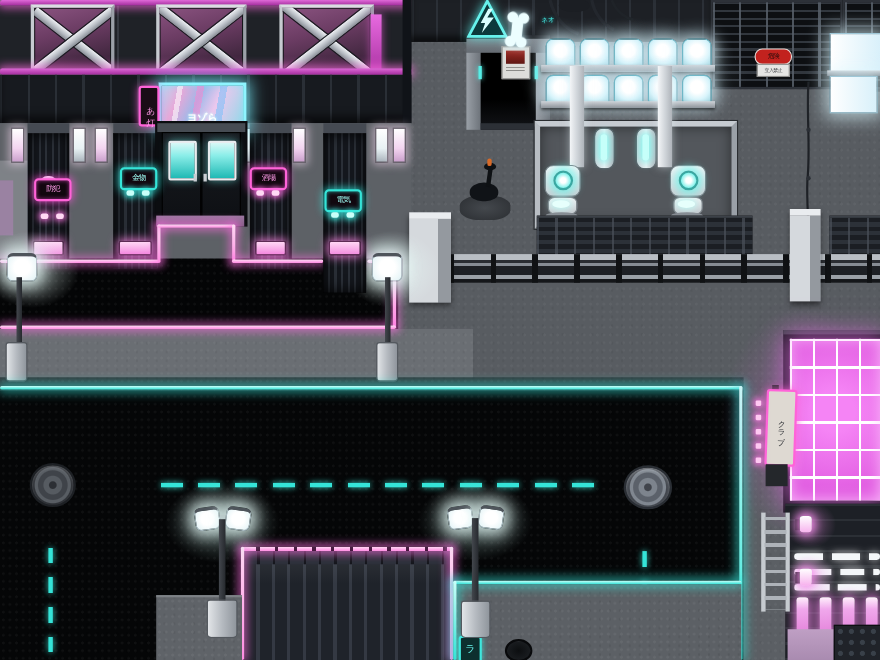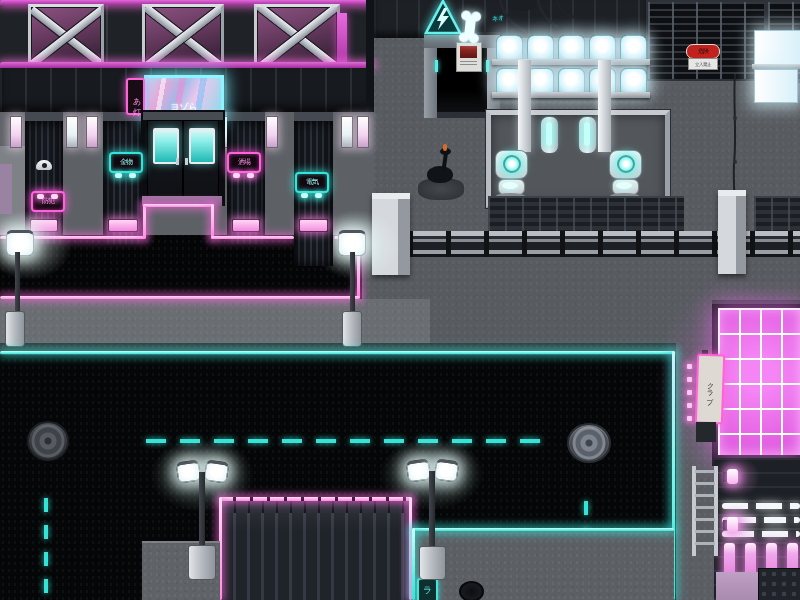--- a/index.html
+++ b/index.html
@@ -144,39 +144,39 @@
         <div class="sstrip"></div>
       </div>
   </div>
   <div class="abs shutter" style="left:294px;top:112px;width:39px;height:145px;z-index:3">
       <div class="sstrip"></div>
     </div>
 
   <div class="abs" style="left:132px;top:64px;width:100px;height:62px;background:radial-gradient(closest-side,rgba(120,240,255,.3),transparent);border-radius:50%"></div>
   <div class="abs" style="left:144px;top:75px;width:74px;height:40px;border:3px solid #8ef4ff;box-shadow:0 0 14px 3px rgba(120,240,255,.8),inset 0 0 6px rgba(120,240,255,.6);background:linear-gradient(115deg,#b8d9f2 0%,#e8a8d8 22%,#9fb8e8 42%,#ecc8ee 62%,#8fd8e8 100%);overflow:hidden">
     <div class="abs" style="left:0;top:0;width:74px;height:40px;background:linear-gradient(100deg,transparent 0 18%,rgba(255,255,255,.55) 18% 24%,transparent 24% 40%,rgba(240,140,210,.6) 40% 48%,transparent 48% 66%,rgba(110,190,250,.5) 66% 74%,transparent 74%)"></div>
-    <div class="abs" style="left:0;right:0;bottom:4px;text-align:center;font-size:9px;font-weight:normal;color:#fff;text-shadow:0 0 3px #9ff,0 0 2px #fff">ヨゾら</div>
+    <div class="abs" style="left:0;right:0;bottom:4px;text-align:center;font-size:9px;font-weight:bold;color:#fff;text-shadow:0 0 3px #9ff,0 0 2px #fff">ヨゾら</div>
   </div>
   <div class="abs" style="left:126px;top:78px;width:15px;height:33px;border:2px solid var(--neon-pink);border-radius:3px;background:#1a0c16;box-shadow:0 0 8px rgba(255,90,220,.8);display:flex;align-items:center;justify-content:center">
     <span class="vtext" style="font-size:8px;color:#ff9be8">あ灯</span>
   </div>
 
   <div class="abs" style="left:141px;top:110px;width:84px;height:96px;background:#0b0d10"></div>
   <div class="abs" style="left:143px;top:112px;width:80px;height:8px;background:#474c53"></div>
   <div class="abs" style="left:147px;top:120px;width:34px;height:78px;background:linear-gradient(180deg,#181b20,#0e1014);border:1px solid #000"></div>
   <div class="abs" style="left:183px;top:120px;width:34px;height:78px;background:linear-gradient(180deg,#181b20,#0e1014);border:1px solid #000"></div>
   <div class="abs" style="left:153px;top:128px;width:22px;height:32px;background:linear-gradient(180deg,#d8f8f6 0%,#8ceee9 35%,#1fb9b4 100%);border:2px solid #e8ecef;box-shadow:0 0 8px rgba(110,240,235,.6);border-radius:2px"></div>
   <div class="abs" style="left:189px;top:128px;width:22px;height:32px;background:linear-gradient(180deg,#d8f8f6 0%,#8ceee9 35%,#1fb9b4 100%);border:2px solid #e8ecef;box-shadow:0 0 8px rgba(110,240,235,.6);border-radius:2px"></div>
   <div class="abs" style="left:176px;top:158px;width:3px;height:7px;background:#c9ced3"></div>
   <div class="abs" style="left:185px;top:158px;width:3px;height:7px;background:#c9ced3"></div>
   <div class="abs" style="left:142px;top:196px;width:80px;height:10px;background:linear-gradient(#9b79a0,#7c5a80)"></div>
 
   <div class="abs" style="left:36px;top:160px;width:16px;height:10px;border-radius:8px 8px 3px 3px;background:linear-gradient(#f6f8fa,#c2c7cc)"></div>
   <div class="abs" style="left:42px;top:163px;width:5px;height:5px;border-radius:50%;background:#1c1f24"></div>
-  <div class="nsign m" style="left:31px;top:191px">
+  <div class="nsign m" style="left:31px;top:162px">
       <span>防犯</span>
     </div>
   <div class="sdots" style="left:37px;top:194px">
       <i></i>
       <i></i>
     </div>
   <div class="nsign c" style="left:109px;top:152px">
       <span>金物</span>
     </div>
   <div class="sdots c" style="left:115px;top:173px">

